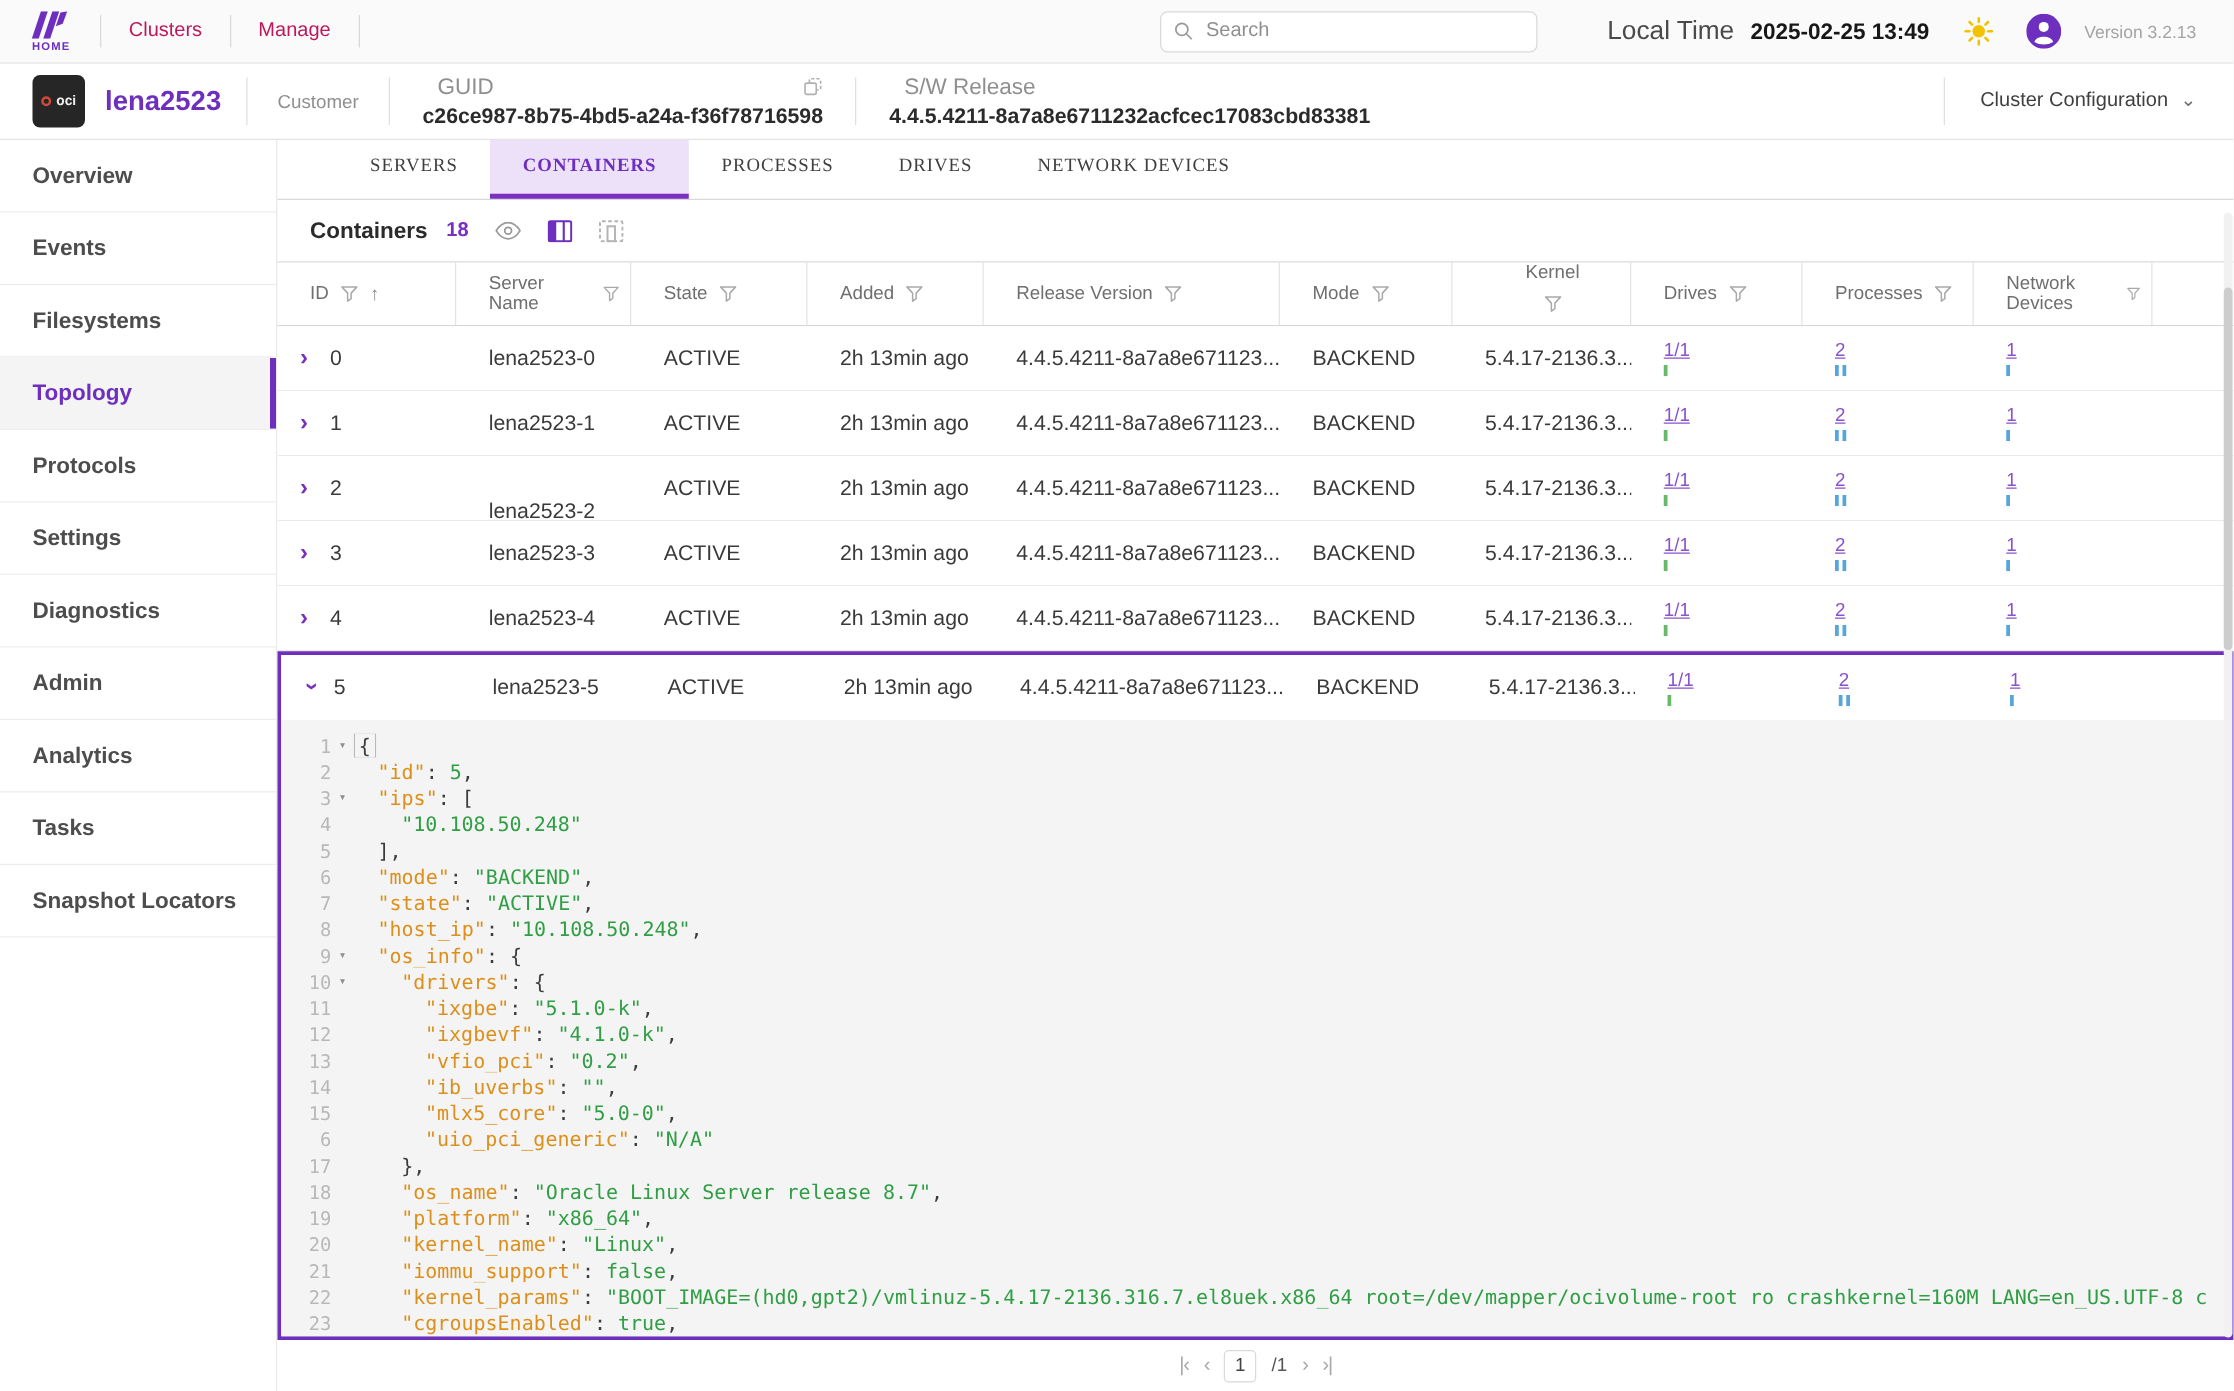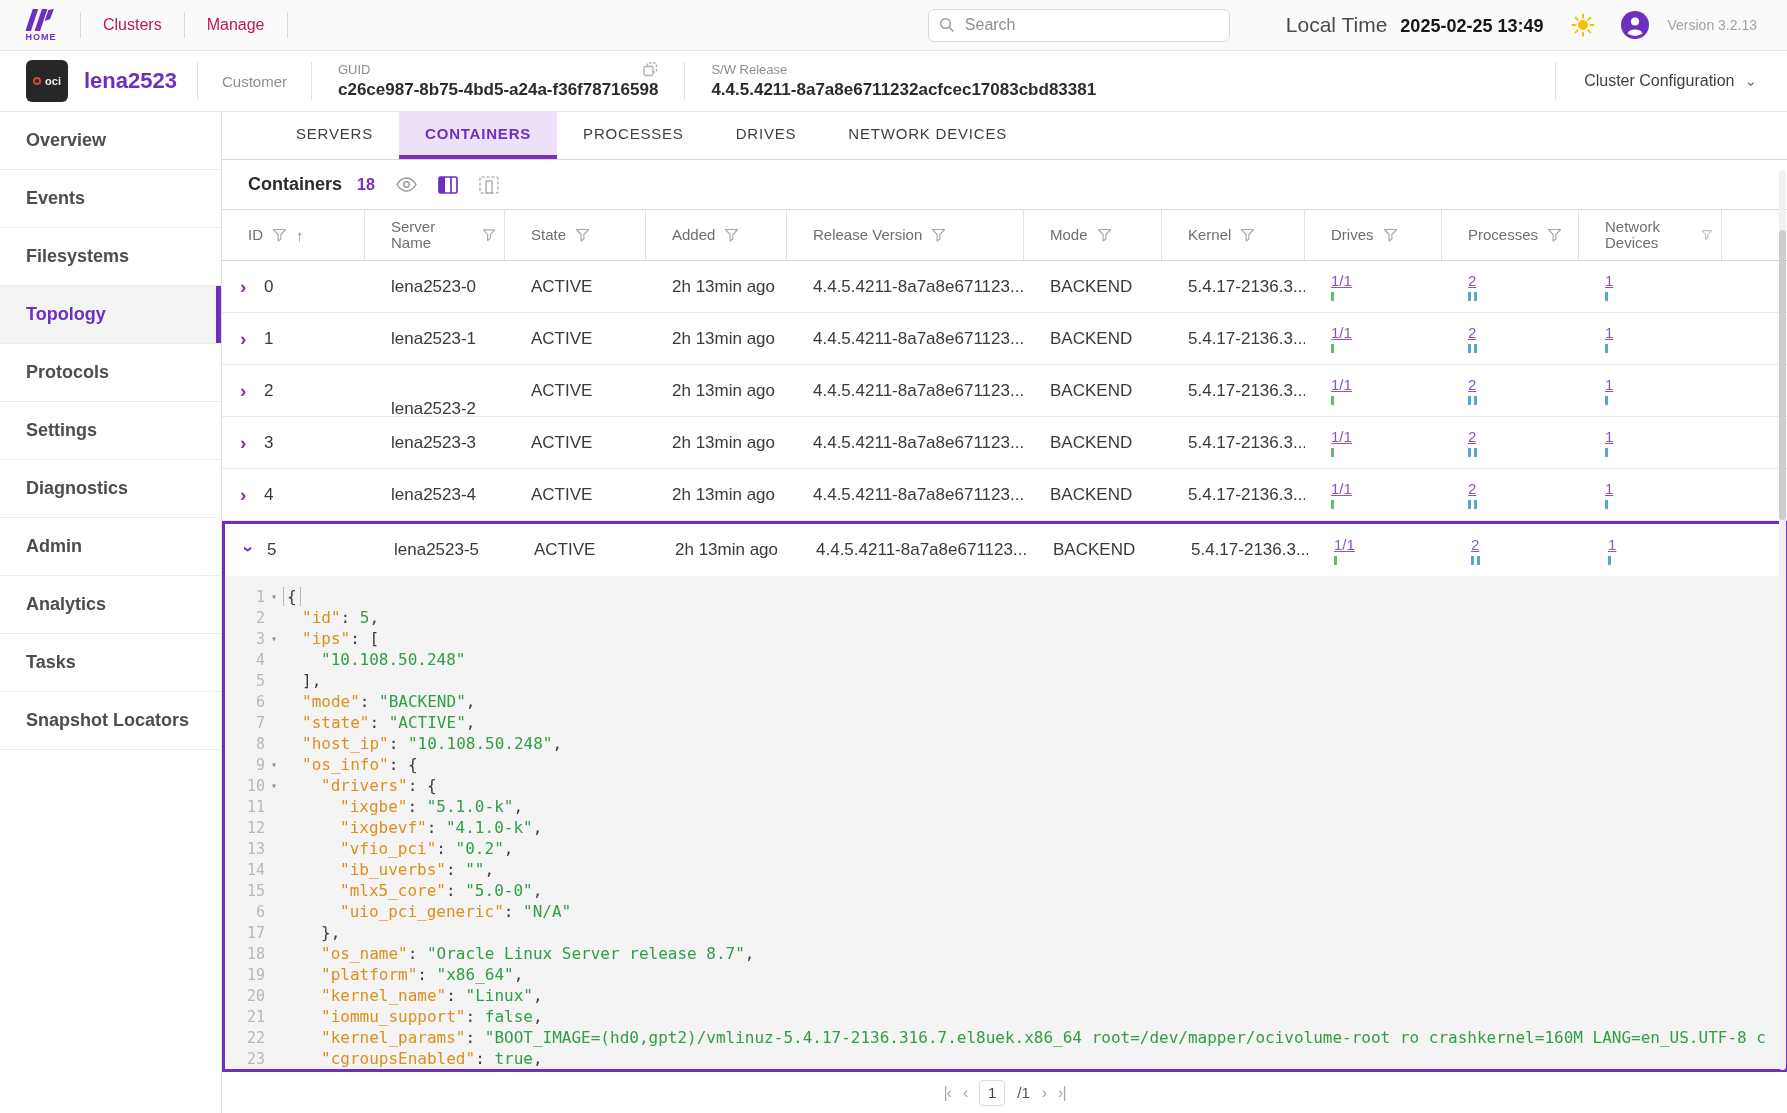--- a/index.html
+++ b/index.html
@@ -40,40 +40,40 @@
     display:flex; align-items:center; justify-content:center;
   }
   .cl-avatar .dot { position:absolute; left:7px; top:17px; width:8px; height:8px;
     border:2px solid #d44a3a; border-radius:50%; }
   .cl-avatar .oci { color:#efefef; font-size:11px; font-weight:bold; margin-left:12px; }
   .cl-name { font-size:22px; font-weight:bold; color:#6e2fbf; margin:0 20px 0 16px; }
   .cl-div { width:1px; height:38px; background:#e0e0e0; }
   .cl-customer { font-size:15px; color:#8f8f8f; margin:0 24px; }
   .info-group { display:flex; flex-direction:column; justify-content:center; gap:3px; margin:0 26px; }
   .info-label-row { display:flex; align-items:center; justify-content:space-between; gap:30px; }
-  .info-label { font-size:13px; color:#8f8f8f; }
+  .info-label { font-size:18px; color:#8f8f8f;margin-left:12px; }
   .info-value { font-size:17px; font-weight:bold; color:#2b2b2b; }
   .cl-config { display:flex; align-items:center; gap:10px; margin-left:28px; cursor:pointer; }
   .cl-config-label { font-size:16px; color:#3f3f3f; }
   .chev-down { font-size:15px; color:#6f6f6f; line-height:10px; }
   
   .body { display:flex; height:1001px; }
   .sidebar { width:222px; flex:none; background:#fff; border-right:1px solid #e3e3e3; }
   .side-item {
     height:58px; display:flex; align-items:center; padding-left:26px;
     font-size:18px; font-weight:bold; color:#4d4d4d;
     border-bottom:1px solid #ededed; cursor:pointer;
   }
   .side-item.sel { background:#f4f4f4; color:#6e2fbf; box-shadow:inset -5px 0 0 #6e2fbf; }
   .main { flex:1; display:flex; flex-direction:column; background:#fff; min-width:0; }
   
   .tabs { display:flex; padding-left:48px; height:48px; border-bottom:1px solid #d8d8d8; }
   .tab {
     display:flex; align-items:center; padding:0 26px; font-size:15px; letter-spacing:0.8px;
-    color:#3f3f3f; font-weight:500; cursor:pointer; border-bottom:4px solid transparent;
+    color:#3f3f3f; font-weight:500; cursor:pointer; border-bottom:4px solid transparent;font-family:Liberation Serif, serif;
   }
   .tab.active { background:#ece1f8; color:#6e2fbf; border-bottom:4px solid #7b2fc0; font-weight:bold; }
   
   .toolbar { height:49px; display:flex; align-items:center; padding-left:26px; gap:15px; }
   .tb-title { font-size:18px; font-weight:bold; color:#2b2b2b; }
   .tb-count { font-size:16px; font-weight:bold; color:#7b2fc0; }
   .tb-icon { display:flex; align-items:center; cursor:pointer; margin-left:6px; }
   
   .thead { display:flex; height:52px; border-top:1px solid #dcdcdc; border-bottom:1px solid #d6d6d6; }
   .th {
@@ -288,21 +288,21 @@
             <svg width="15" height="14" viewBox="0 0 15 14">
               <path d="M1.5 1.5 h12 l-4.6 5 v4.4 l-2.8 2 v-6.4 z" fill="none" stroke="#a9a9a9" stroke-width="1.2" stroke-linejoin="round"></path>
             </svg>
           </div>
           <div class="th" style="width: 138px;">
             <span class="th-label">Mode</span>
             <svg width="15" height="14" viewBox="0 0 15 14">
               <path d="M1.5 1.5 h12 l-4.6 5 v4.4 l-2.8 2 v-6.4 z" fill="none" stroke="#a9a9a9" stroke-width="1.2" stroke-linejoin="round"></path>
             </svg>
           </div>
-          <div class="th" style="width: 143px;">
+          <div class="th" style="width: 143px; flex-direction: column;">
             <span class="th-label">Kernel</span>
             <svg width="15" height="14" viewBox="0 0 15 14">
               <path d="M1.5 1.5 h12 l-4.6 5 v4.4 l-2.8 2 v-6.4 z" fill="none" stroke="#a9a9a9" stroke-width="1.2" stroke-linejoin="round"></path>
             </svg>
           </div>
           <div class="th" style="width: 137px;">
             <span class="th-label">Drives</span>
             <svg width="15" height="14" viewBox="0 0 15 14">
               <path d="M1.5 1.5 h12 l-4.6 5 v4.4 l-2.8 2 v-6.4 z" fill="none" stroke="#a9a9a9" stroke-width="1.2" stroke-linejoin="round"></path>
             </svg>

